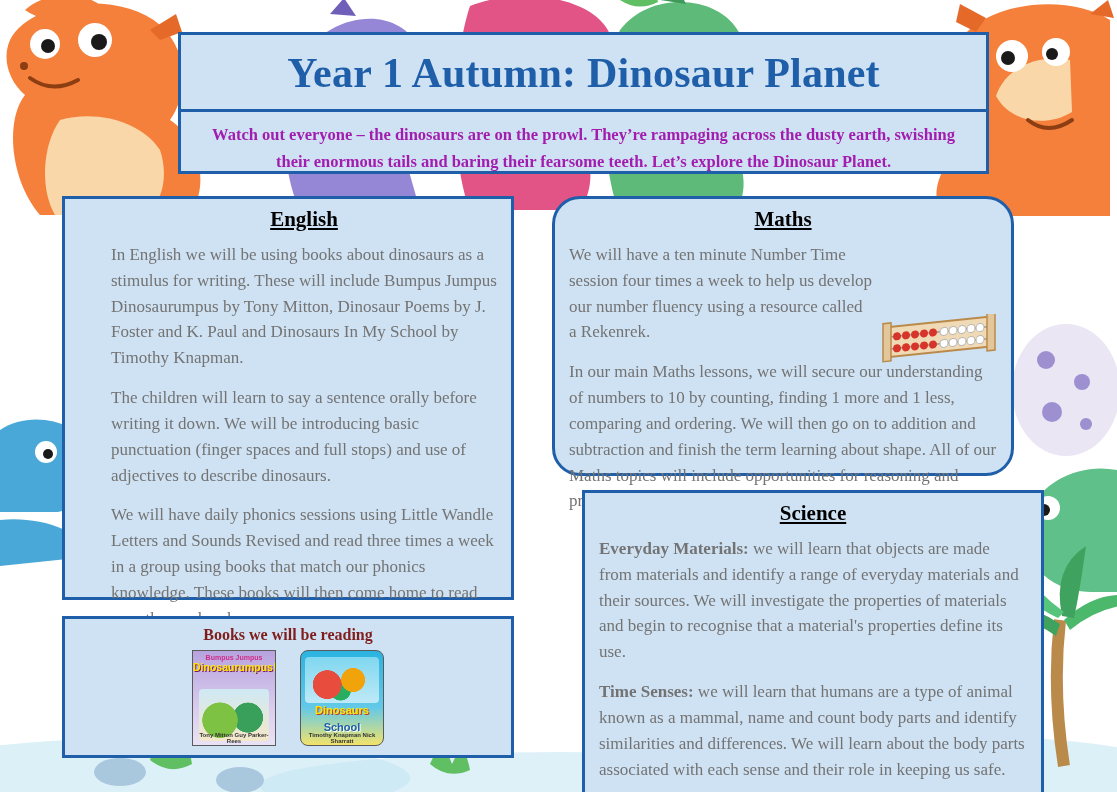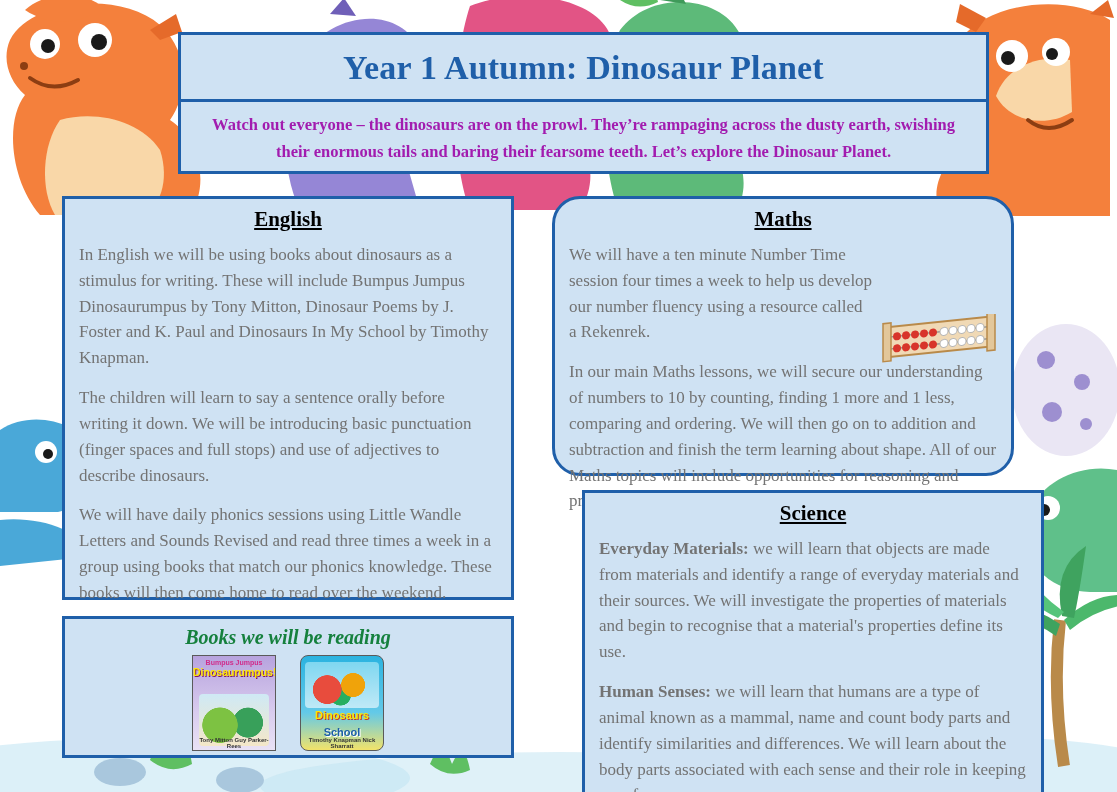--- a/index.html
+++ b/index.html
@@ -54,21 +54,21 @@
   .panel .body { padding: 0 14px 10px 14px; }
 
   
   #header-panel {
     left: 178px; top: 32px; width: 811px; height: 142px;
     background: #cfe2f3;
     border-width: 3px;
   }
   #header-title {
     text-align: center;
-    font-size: 34px;
+    font-size: 42px;
     font-weight: bold;
     color: #1f5fa9;
     margin: 14px 0 12px 0;
     letter-spacing: 0.2px;
   }
   #header-sub-wrap {
     background: #cfe2f3;
     border-top: 3px solid #1f5fa9;
     padding: 10px 26px 10px 26px;
     height: 61px;
@@ -77,35 +77,34 @@
   #header-sub {
     text-align: center;
     font-size: 16.5px;
     font-weight: bold;
     line-height: 1.62;
     color: #a21caf;
     margin: 0;
   }
 
   
-  #english-panel { left: 62px; top: 196px; width: 452px; height: 404px; }
+  #english-panel { left: 62px; top: 196px; width: 452px; height: 404px; padding-left: 32px; }
   
   #maths-panel { left: 552px; top: 196px; width: 462px; height: 280px; border-radius: 28px; }
   
   #science-panel { left: 582px; top: 490px; width: 462px; height: 314px; }
   
   #books-panel { left: 62px; top: 616px; width: 452px; height: 142px; }
 
   #books-title {
     text-align: center;
     font-weight: bold;
-    font-size: 20px;
-    color: #15803d;
+    font-size: 16px;
+    color: #7f1d1d;
     margin: 7px 0 6px 0;
-    font-style: italic;
   }
   .books-row {
     display: flex;
     justify-content: center;
     align-items: flex-start;
     gap: 24px;
     padding: 0 10px;
   }
   .book-cover {
     width: 84px;
@@ -363,21 +362,21 @@
     </div>
   </div>
 
   <div class="panel" id="science-panel">
     <div class="panel-title">Science</div>
     <div class="body">
       <p>
         <span class="bold-lead">Everyday Materials:</span><span> we will learn that objects are made from materials and identify a range of everyday materials and their sources. We will investigate the properties of  materials and begin to recognise that a material's properties define its use.</span>
       </p>
       <p>
-        <span class="bold-lead">Human Senses:</span><span> we will learn that humans are a type of  animal known as a mammal, name and count body parts and identify similarities and differences. We will learn about the body parts associated with each sense and their role in keeping us safe.</span>
+        <span class="bold-lead">Time Senses:</span><span> we will learn that humans are a type of  animal known as a mammal, name and count body parts and identify similarities and differences. We will learn about the body parts associated with each sense and their role in keeping us safe.</span>
       </p>
     </div>
   </div>
 
   <div class="panel" id="books-panel">
     <div id="books-title">Books we will be reading</div>
     <div class="books-row">
 
       <div class="book-cover" id="book-1">
         <div class="bk-small">Bumpus Jumpus</div>

